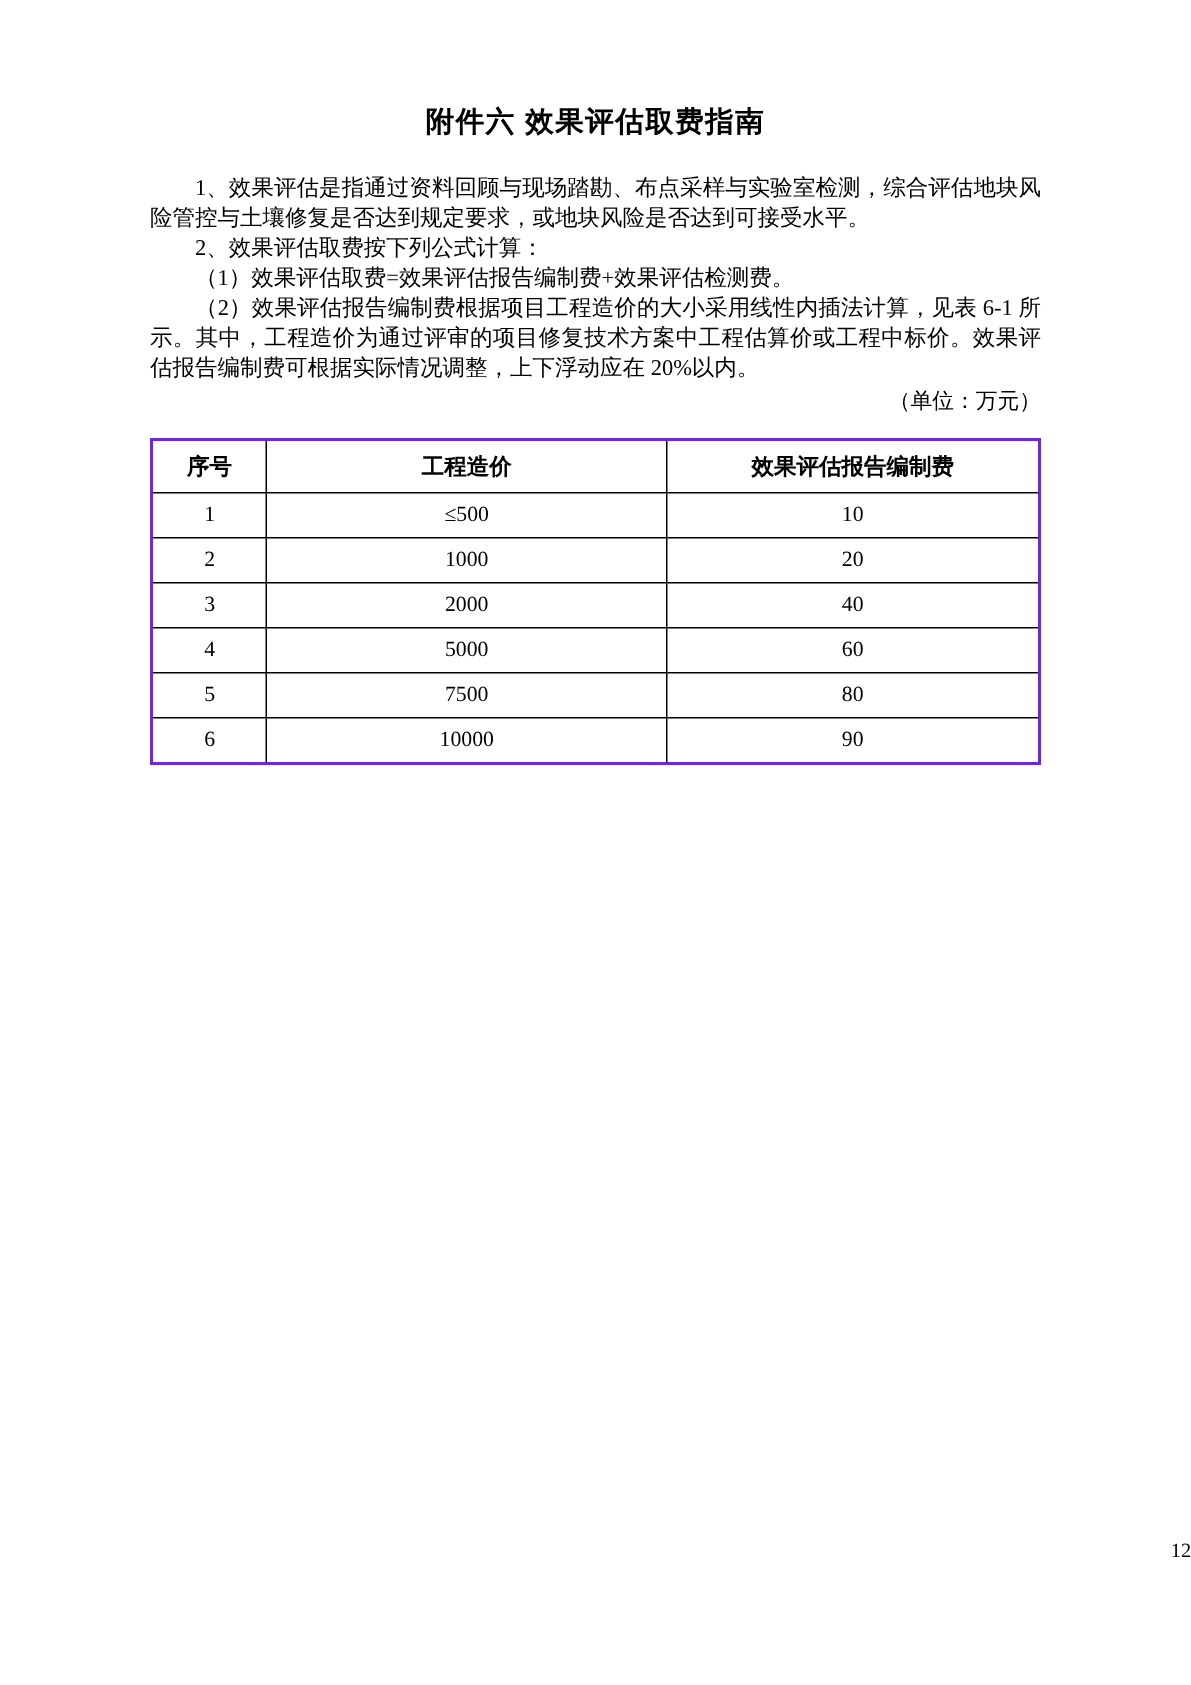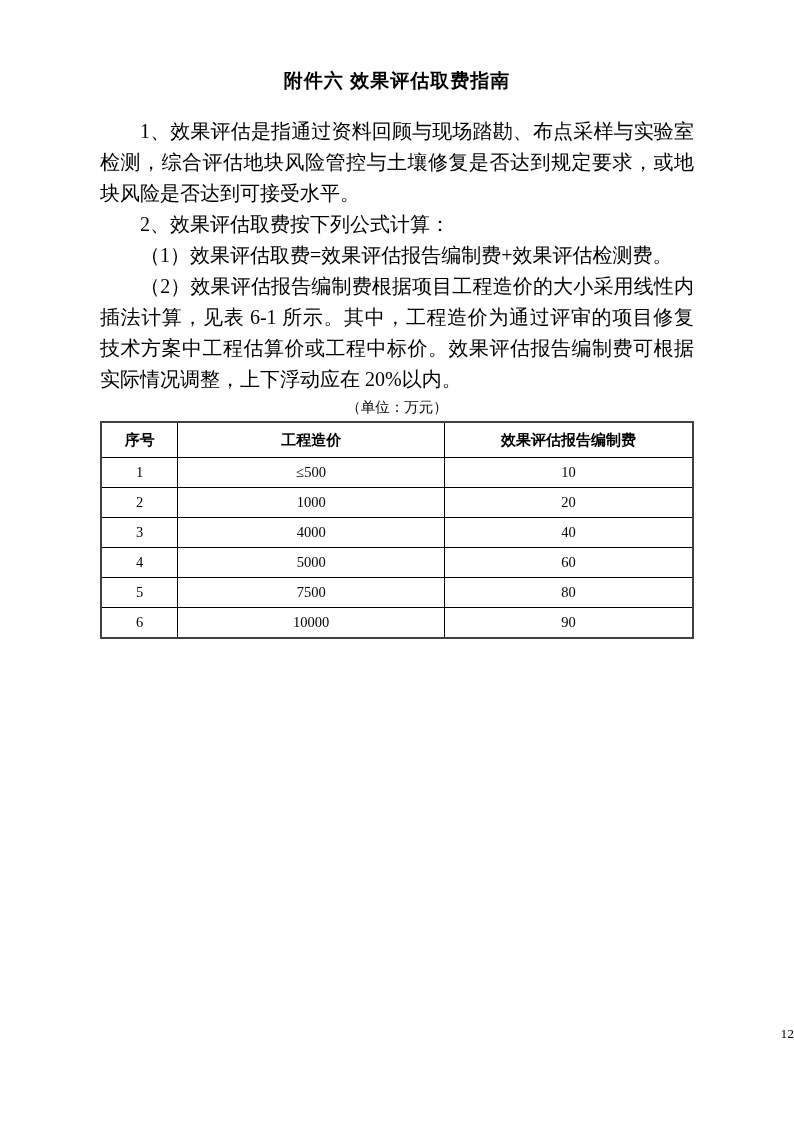--- a/index.html
+++ b/index.html
@@ -21,42 +21,42 @@
   .doc-title {
     margin: 0 0 22px 0;
     text-align: center;
     font-family: "Liberation Sans", "DejaVu Sans", sans-serif;
     font-weight: bold;
     font-size: 19px;
     letter-spacing: 1px;
   }
   .body-para {
     margin: 0;
-    font-size: 20px;
-    line-height: 31px;
+    font-size: 15px;
+    line-height: 20px;
     text-align: justify;
     text-indent: 2em;
   }
   .table-caption {
     margin: 14px 0 4px 0;
     text-align: center;
     font-family: "Liberation Sans", "DejaVu Sans", sans-serif;
     font-weight: bold;
     font-size: 15.5px;
   }
   .unit-note {
-    text-align: center;
+    text-align: right;
     font-size: 14.5px;
     line-height: 24px;
-    margin-bottom: 2px;
+    margin-bottom: 12px;
   }
   table.fee-table {
     width: 100%;
     border-collapse: collapse;
-    border: 2px solid #404040;
+    border: 2px solid #6d28d9;
     table-layout: fixed;
   }
   table.fee-table th,
   table.fee-table td {
     border: 1px solid #000000;
     text-align: center;
     vertical-align: middle;
     padding: 0;
   }
   table.fee-table th {
@@ -121,21 +121,21 @@
         <td>≤500</td>
         <td>10</td>
       </tr>
       <tr>
         <td>2</td>
         <td>1000</td>
         <td>20</td>
       </tr>
       <tr>
         <td>3</td>
-        <td>4000</td>
+        <td>2000</td>
         <td>40</td>
       </tr>
       <tr>
         <td>4</td>
         <td>5000</td>
         <td>60</td>
       </tr>
       <tr>
         <td>5</td>
         <td>7500</td>

